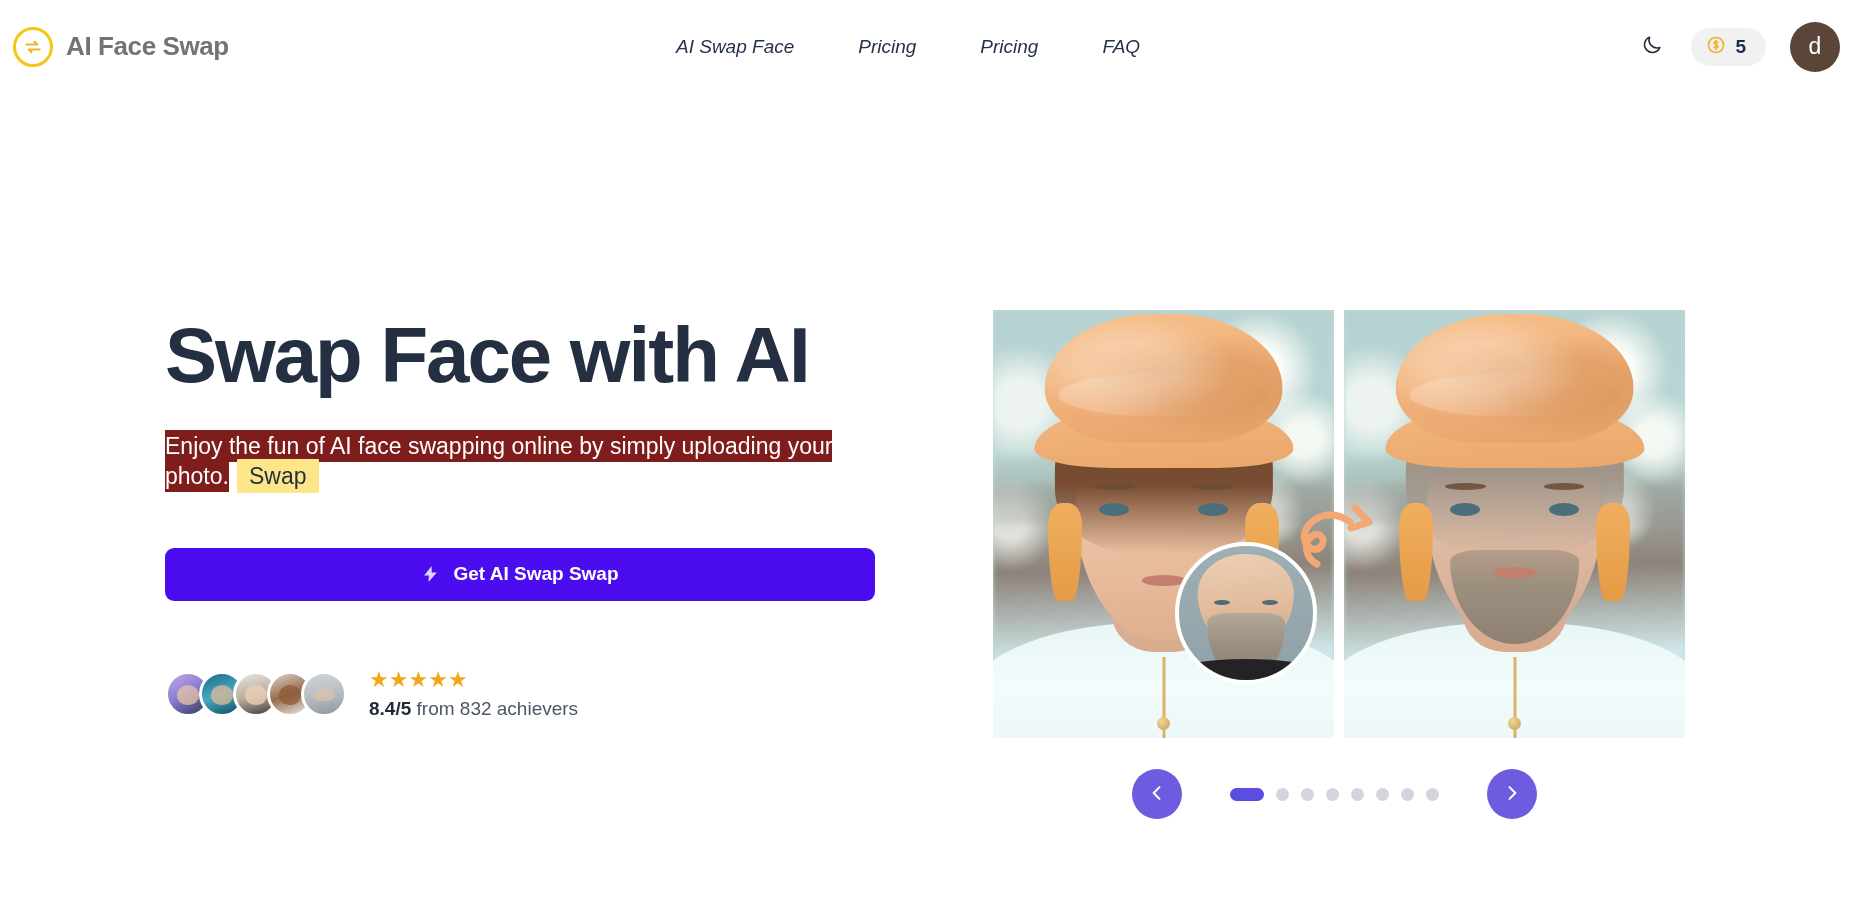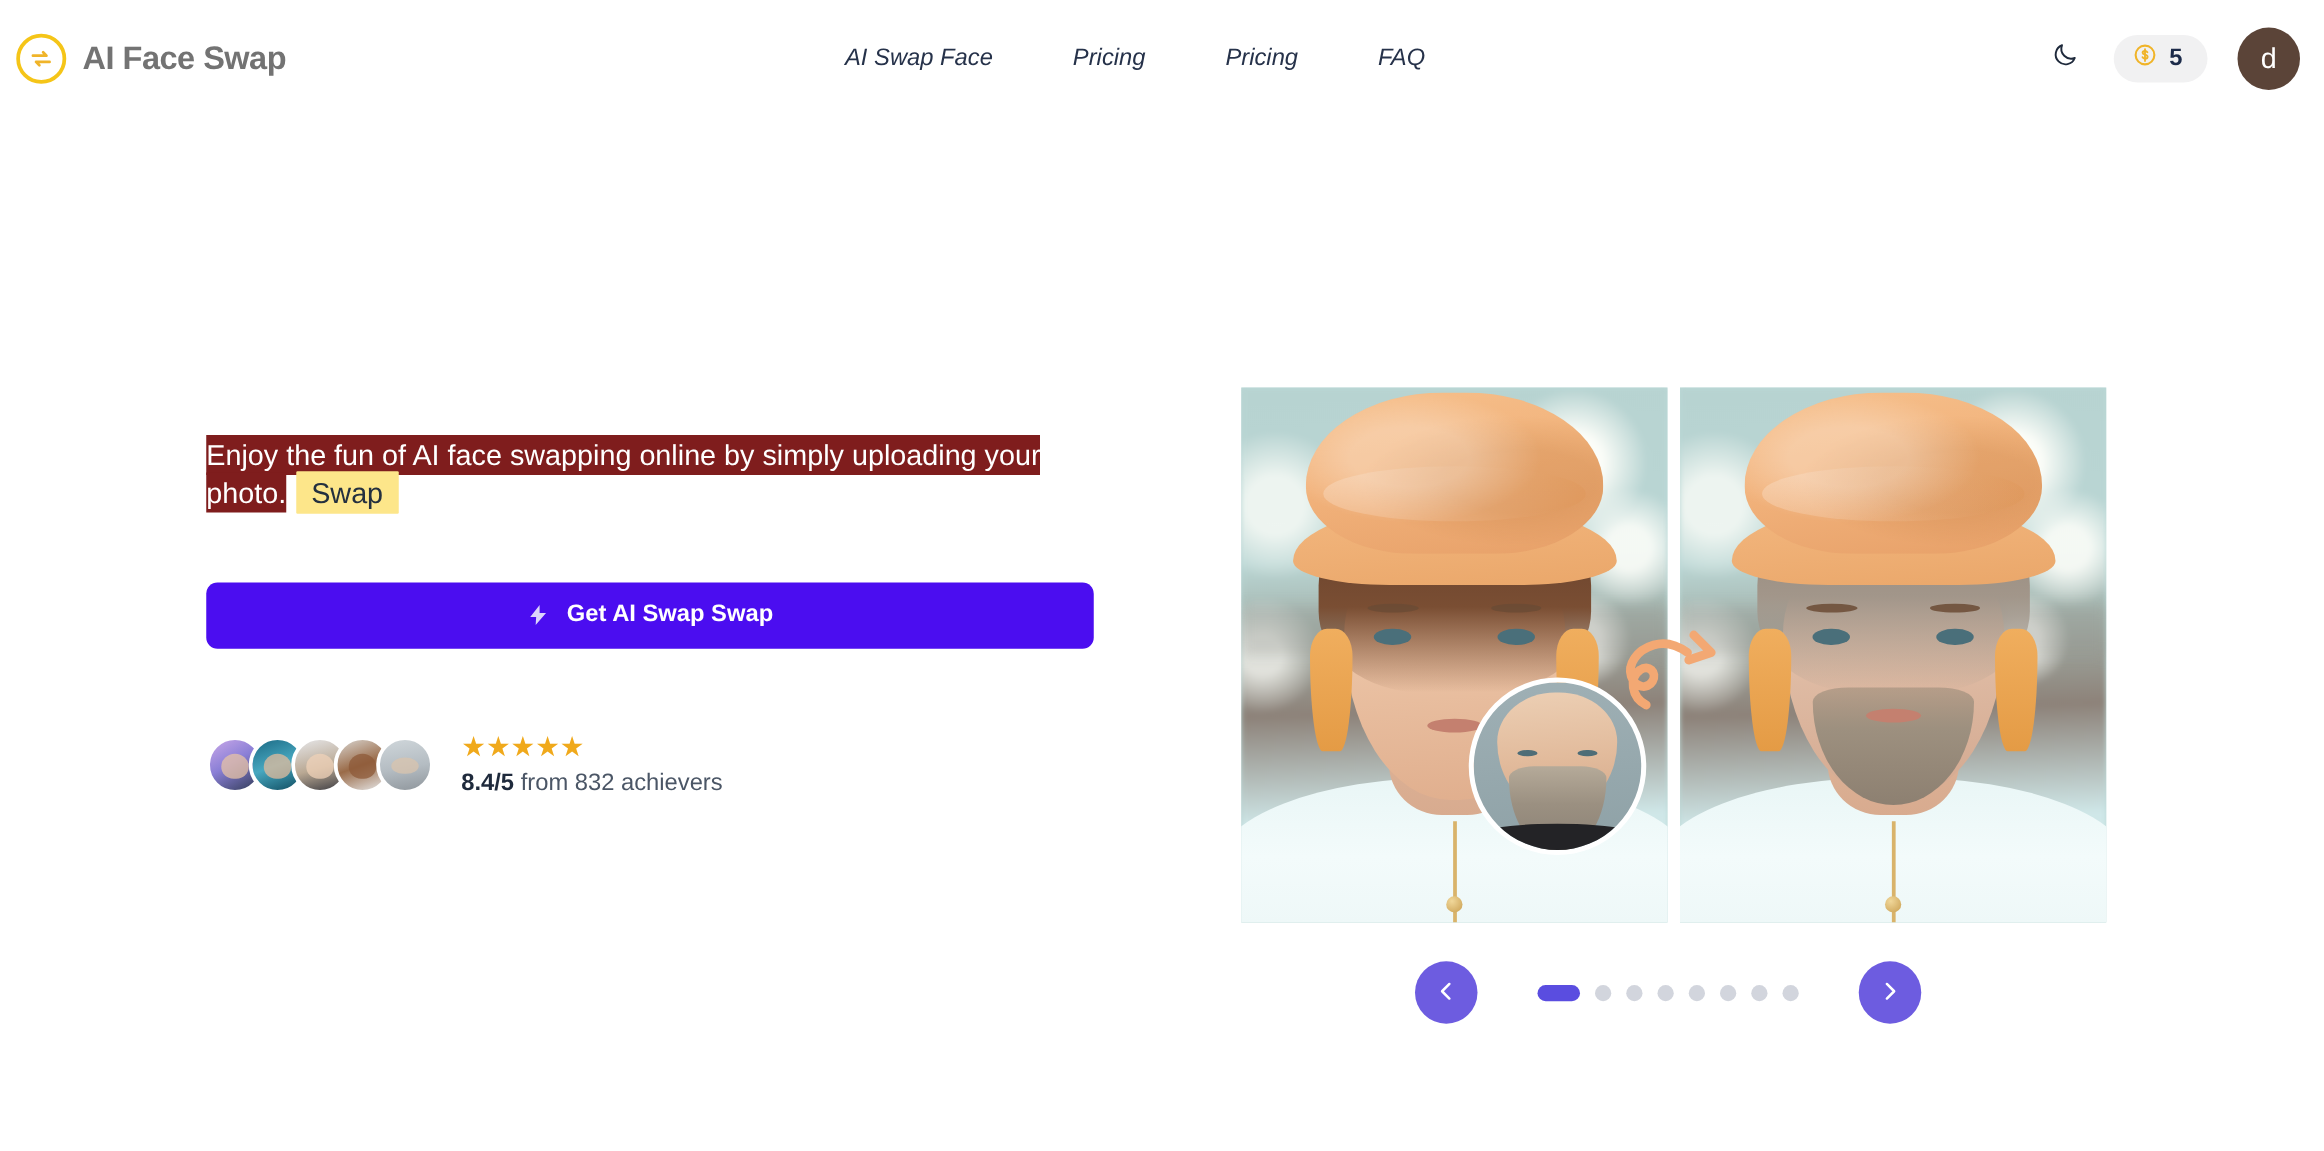--- a/index.html
+++ b/index.html
@@ -461,20 +461,21 @@
     </div>
 
     <div class="avatar">d</div>
   </div>
 </div>
 
 <div class="hero">
 
   <div class="hero-left">
 
+    <h1 class="hero-title">Swap Face with AI</h1>
 
     <p class="hero-sub"><span class="sel">Enjoy the fun of AI face swapping online by simply uploading your photo.</span><span class="mark">Swap</span></p>
 
     <button class="cta-btn">
       <span>
         <svg width="19" height="22" viewBox="0 0 24 24" fill="#dcd5fb">
           <path d="M13.5 2 4 14h6l-.5 8L20 10h-6.5z"></path>
         </svg>
       </span>
       <span>Get AI Swap Swap</span>

